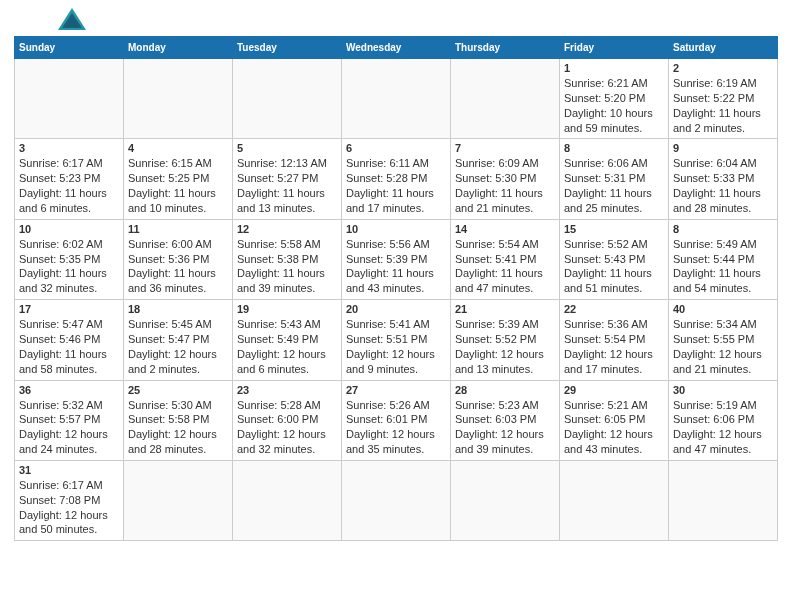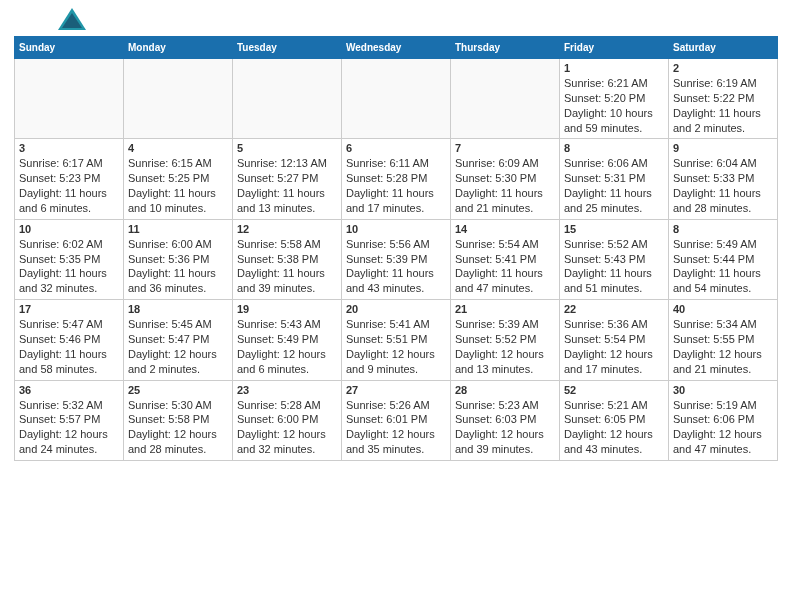--- a/index.html
+++ b/index.html
@@ -303,27 +303,41 @@
 Sunset: 6:01 PM
 Daylight: 12 hours and 35 minutes.</div>
           </td>
           <td>
             <span class="day-num">28</span>
             <div class="day-info">Sunrise: 5:23 AM
 Sunset: 6:03 PM
 Daylight: 12 hours and 39 minutes.</div>
           </td>
           <td>
-            <span class="day-num">52</span>
+            <span class="day-num">29</span>
             <div class="day-info">Sunrise: 5:21 AM
 Sunset: 6:05 PM
 Daylight: 12 hours and 43 minutes.</div>
           </td>
           <td>
             <span class="day-num">30</span>
             <div class="day-info">Sunrise: 5:19 AM
 Sunset: 6:06 PM
 Daylight: 12 hours and 47 minutes.</div>
           </td>
+        </tr>
+        <tr>
+          <td>
+            <span class="day-num">31</span>
+            <div class="day-info">Sunrise: 6:17 AM
+Sunset: 7:08 PM
+Daylight: 12 hours and 50 minutes.</div>
+          </td>
+          <td class="empty"></td>
+          <td class="empty"></td>
+          <td class="empty"></td>
+          <td class="empty"></td>
+          <td class="empty"></td>
+          <td class="empty"></td>
         </tr>
       </tbody>
   </table>
 </div>
 
 </body></html>

